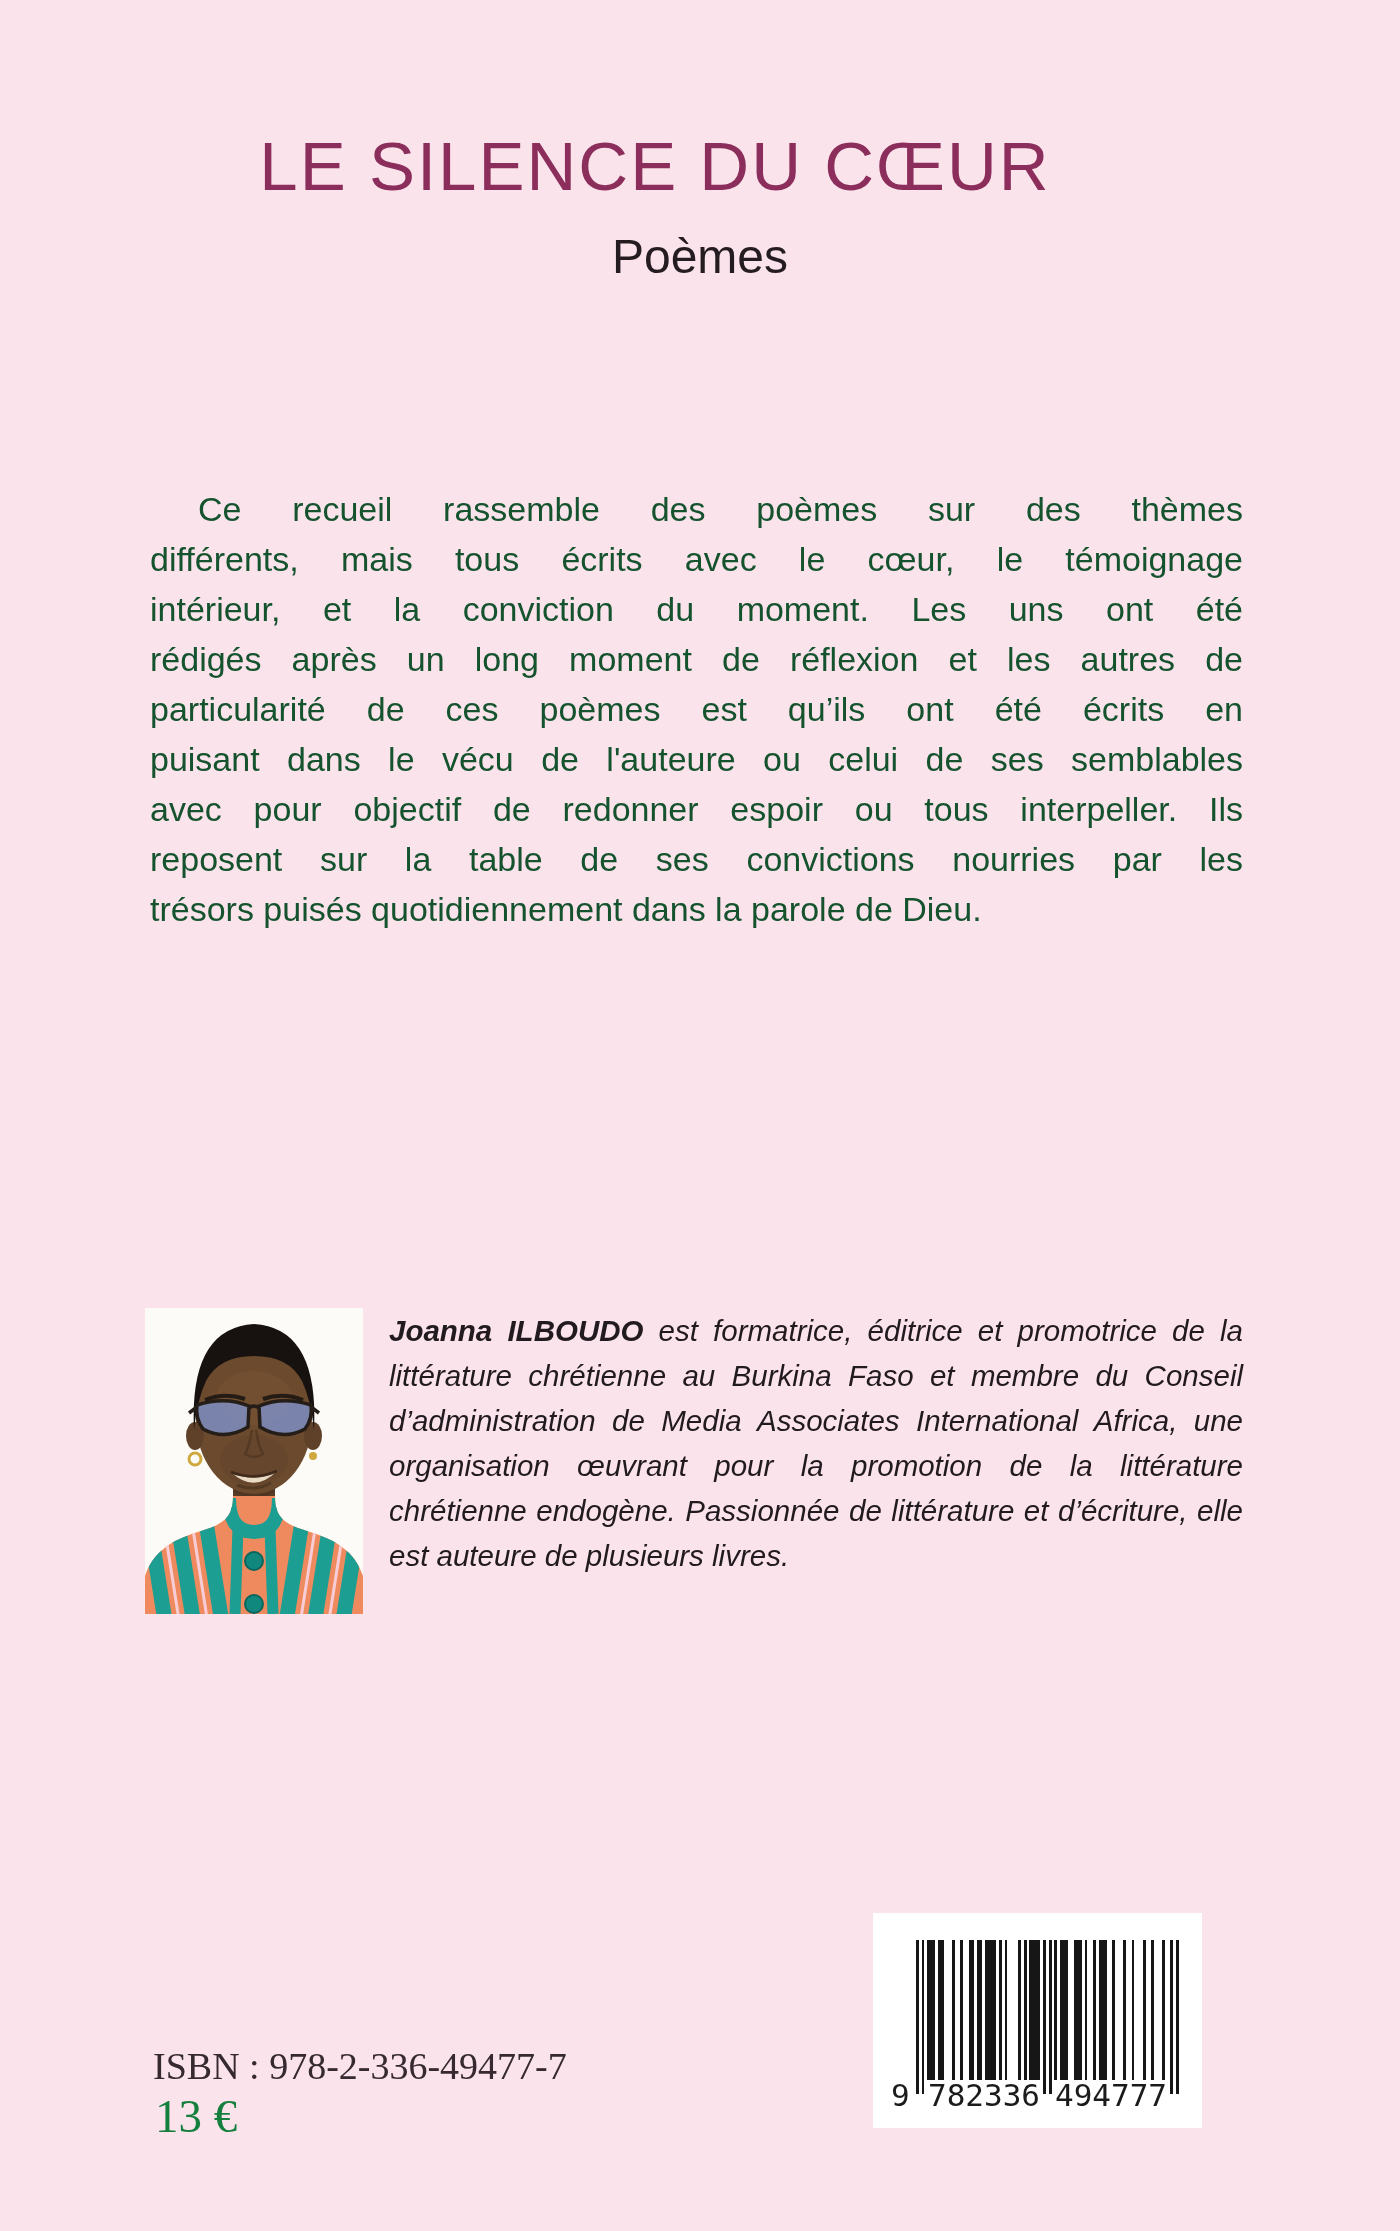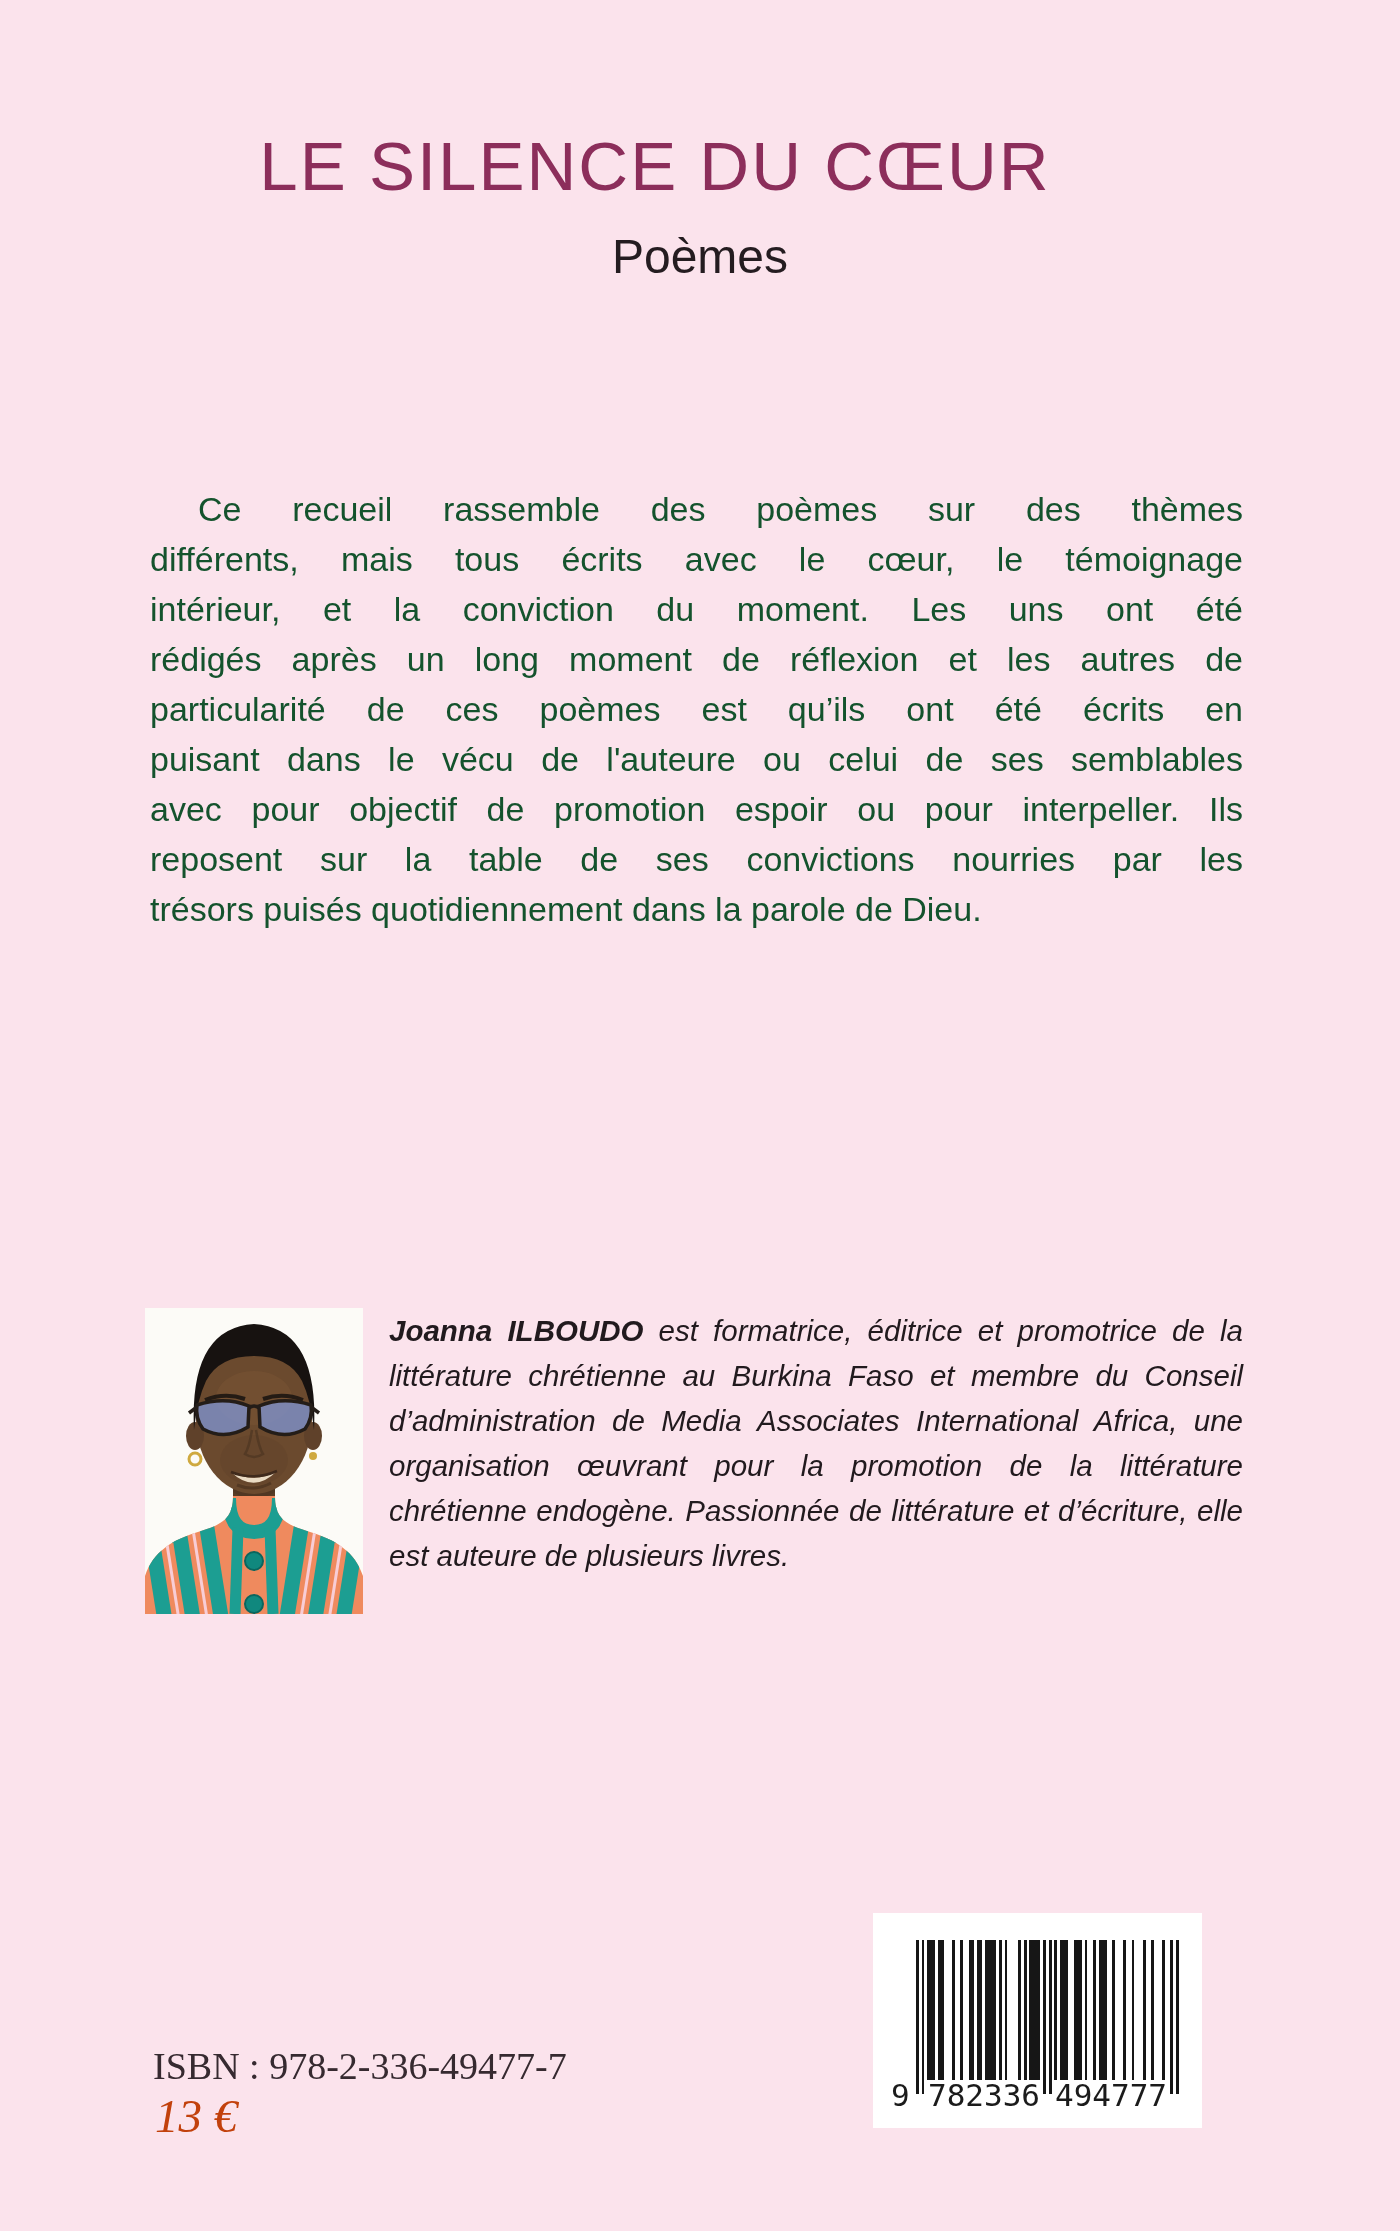--- a/index.html
+++ b/index.html
@@ -48,39 +48,39 @@
   }
   .bc-d9{left:18px;}
   .bc-g1{left:52px;width:118px;text-align:center;}
   .bc-g2{left:179px;width:118px;text-align:center;}
   .isbn{
     position:absolute;left:153px;top:2044px;
     font-family:"Liberation Serif",serif;font-size:38px;color:#362a30;
   }
   .price{
     position:absolute;left:155px;top:2089px;
-    font-family:"Liberation Serif",serif;font-size:47px;color:#c2410c;font-style:italic;
+    font-family:"Liberation Serif",serif;font-size:47px;color:#15803d;
   }
 </style>
 </head>
 <body>
 
 <div class="cover">
 
   <h1 class="title">LE SILENCE DU CŒUR</h1>
   <div class="subtitle">Poèmes</div>
 
   <div class="synopsis" id="synopsis">
       <div class="syn-line">Ce recueil rassemble des poèmes sur des thèmes</div>
       <div class="syn-line">différents, mais tous écrits avec le cœur, le témoignage</div>
       <div class="syn-line">intérieur, et la conviction du moment. Les uns ont été</div>
       <div class="syn-line">rédigés après un long moment de réflexion et les autres de</div>
       <div class="syn-line">particularité de ces poèmes est qu’ils ont été écrits en</div>
       <div class="syn-line">puisant dans le vécu de l'auteure ou celui de ses semblables</div>
-      <div class="syn-line">avec pour objectif de promotion espoir ou pour interpeller. Ils</div>
+      <div class="syn-line">avec pour objectif de redonner espoir ou tous interpeller. Ils</div>
       <div class="syn-line">reposent sur la table de ses convictions nourries par les</div>
       <div class="syn-line">trésors puisés quotidiennement dans la parole de Dieu.</div>
     </div>
 
   <div class="author-row">
     <svg class="photo" viewBox="0 0 218 306" aria-hidden="true">
       <defs>
         <clipPath id="blz">
           <path d="M0,306 L0,268 C8,244 26,232 56,223 C78,216 88,210 88,188 L130,188 C130,210 140,216 162,223 C192,232 210,244 218,268 L218,306 Z"></path>
         </clipPath>

